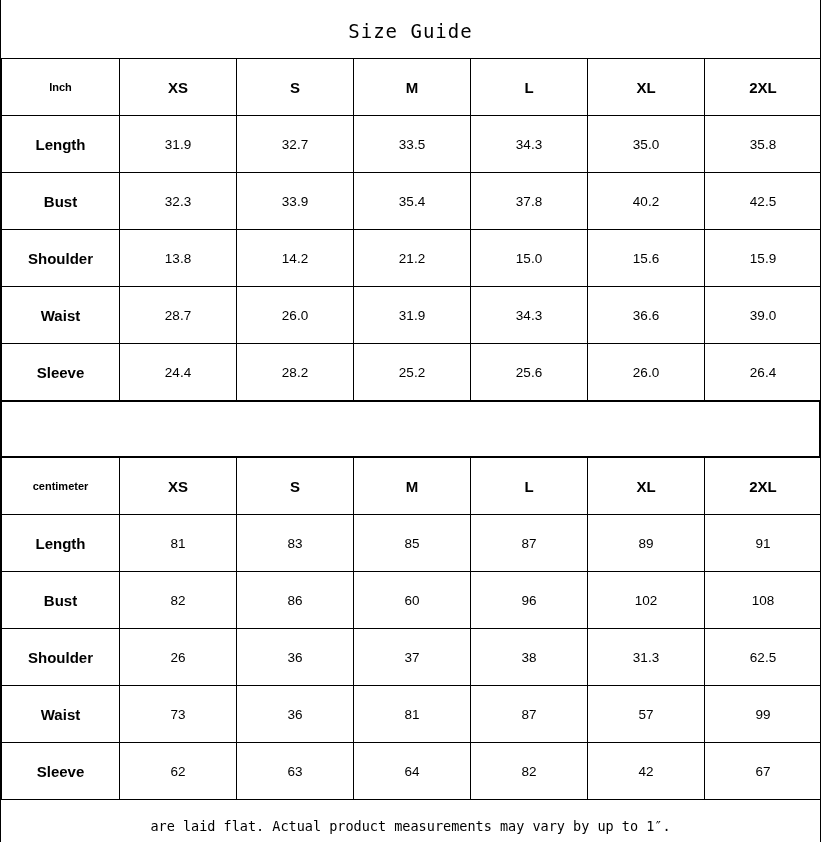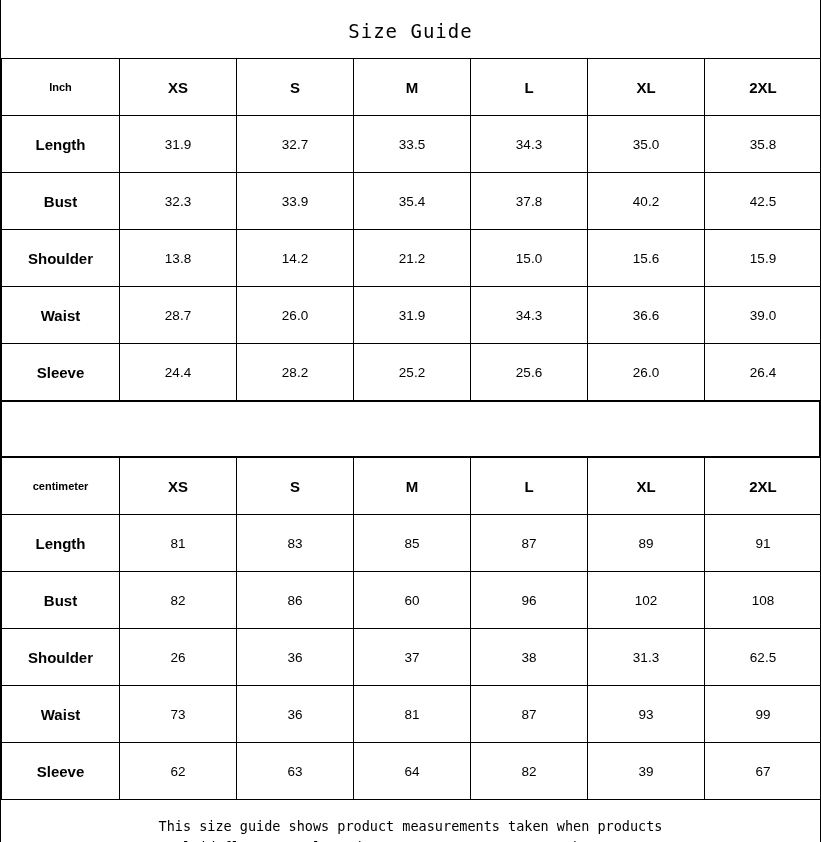--- a/index.html
+++ b/index.html
@@ -198,33 +198,32 @@
         <td>38</td>
         <td>31.3</td>
         <td>62.5</td>
       </tr>
       <tr>
         <td class="rowhead">Waist</td>
         <td>73</td>
         <td>36</td>
         <td>81</td>
         <td>87</td>
-        <td>93</td>
+        <td>57</td>
         <td>99</td>
       </tr>
       <tr>
         <td class="rowhead">Sleeve</td>
         <td>62</td>
         <td>63</td>
         <td>64</td>
         <td>82</td>
-        <td>39</td>
+        <td>42</td>
         <td>67</td>
       </tr>
     </tbody>
   </table>
 
   <div class="footnote">
-    <div>This size guide shows product measurements taken when products</div>
     <div>are laid flat. Actual product measurements may vary by up to 1″.</div>
   </div>
 
 </div>
 
 </body></html>

